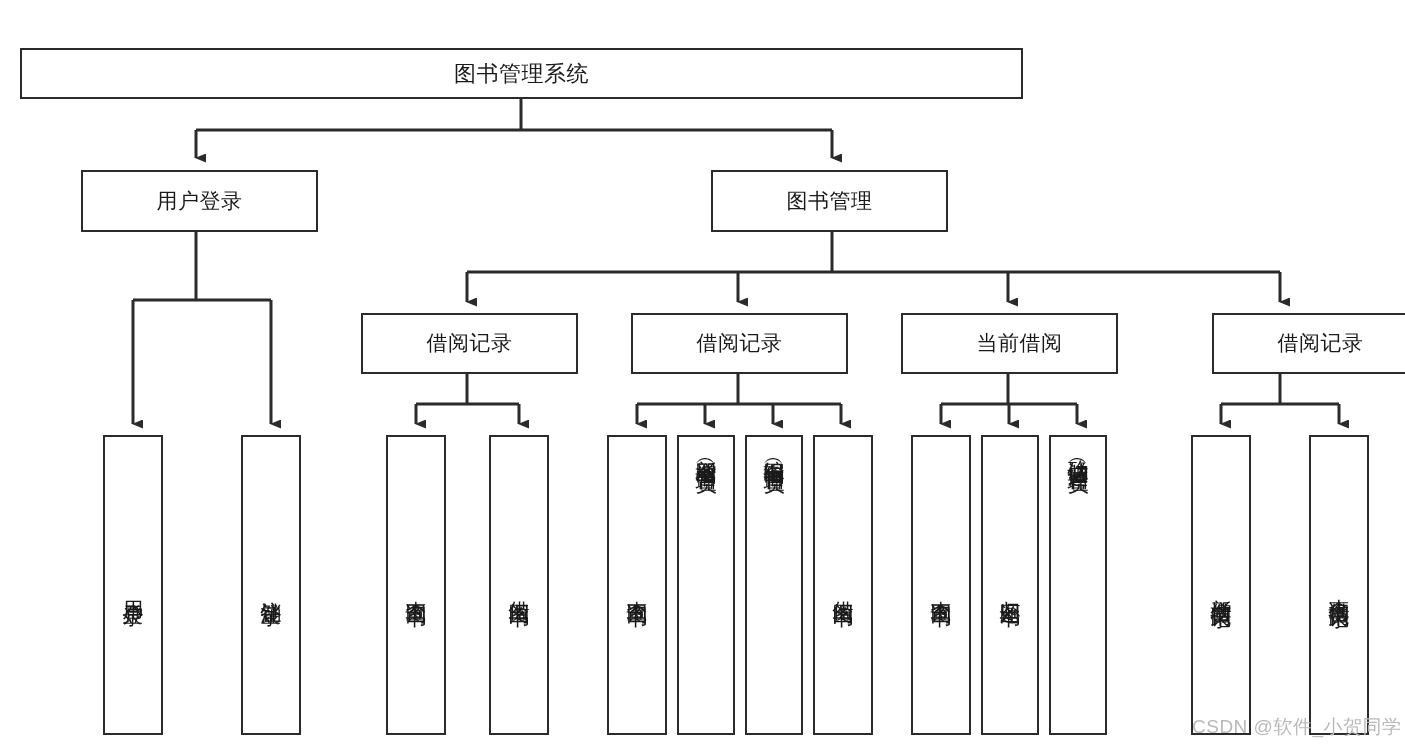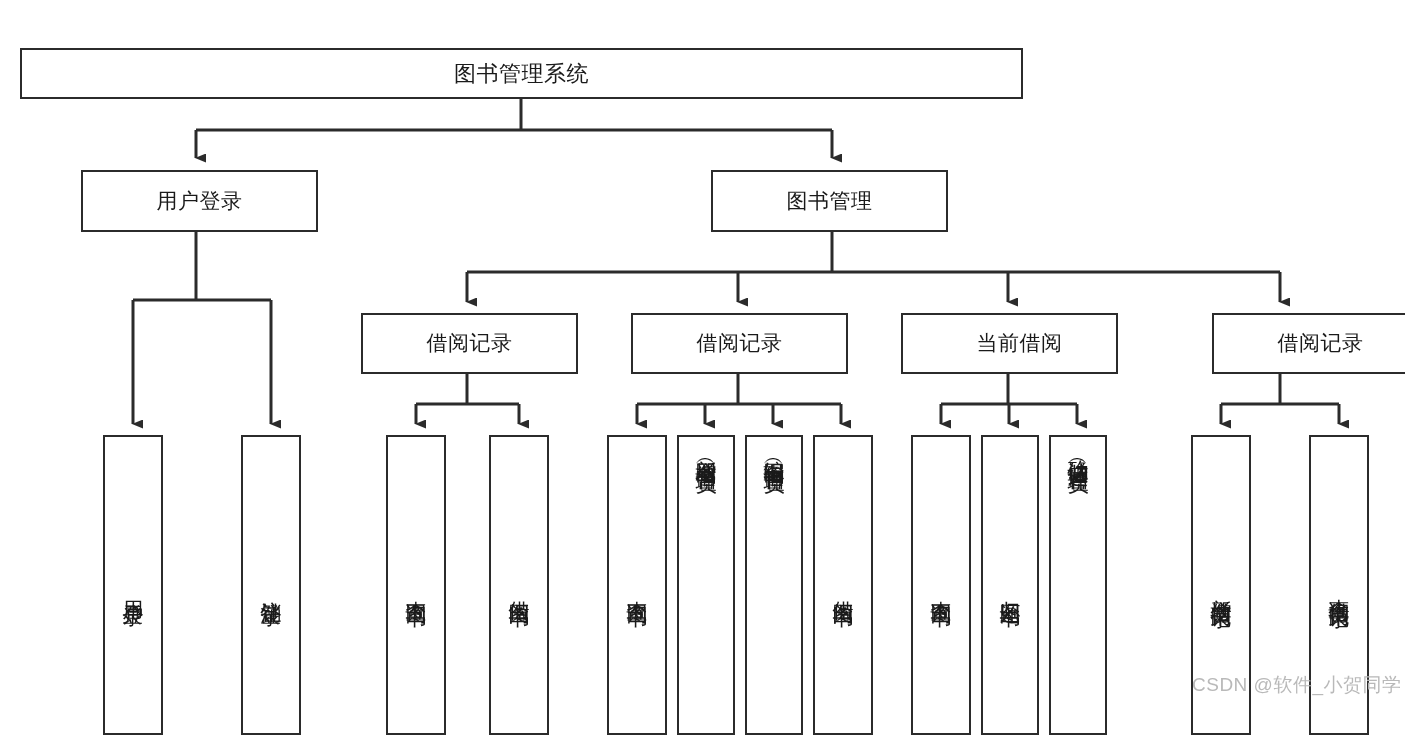--- a/index.html
+++ b/index.html
@@ -203,15 +203,15 @@
   </div>
 
   <div class="node vert center-text" style="left:1191px; top:435px; width:60px; height:300px;">
     <span class="node-label">新增借阅记录</span>
   </div>
 
   <div class="node vert center-text" style="left:1309px; top:435px; width:60px; height:300px;">
     <span class="node-label">查询借阅记录</span>
   </div>
 
-  <div class="watermark" style="left:1192px; top:672px;text-align:right;">CSDN @软件_小贺同学</div>
+  <div class="watermark" style="left:1192px; top:714px;text-align:right;">CSDN @软件_小贺同学</div>
 
 </div>
 
 </body></html>

